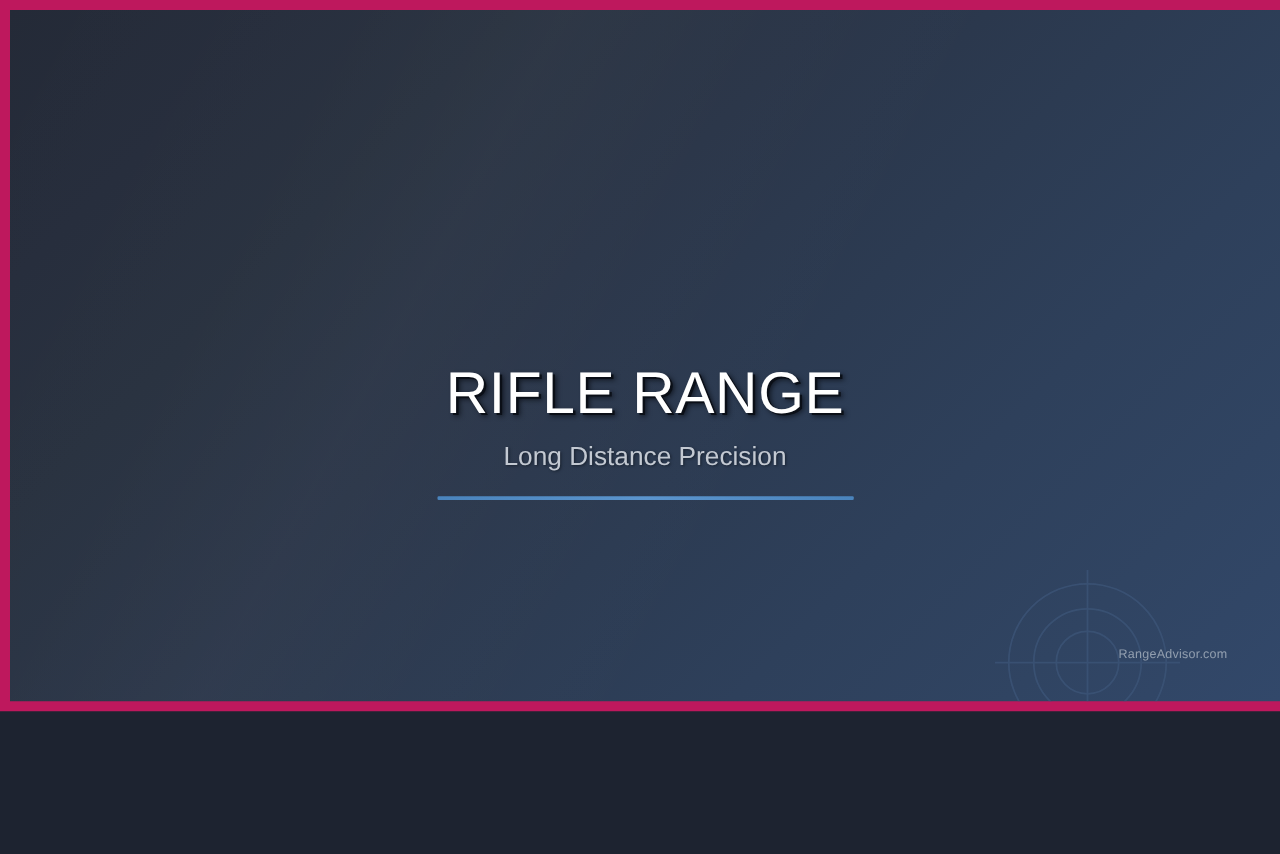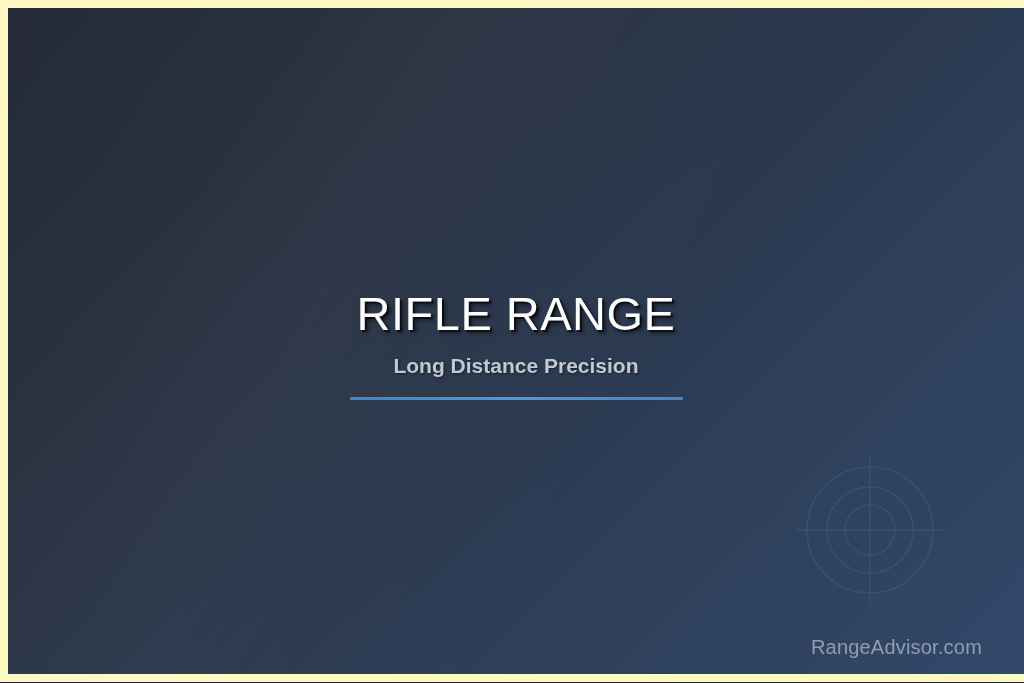--- a/index.html
+++ b/index.html
@@ -11,22 +11,22 @@
     width: 1024px;
     height: 683px;
     overflow: hidden;
     font-family: "Liberation Sans", sans-serif;
   }
 
   
   #slide-frame {
     position: relative;
     width: 1024px;
-    height: 682px;
-    background: #fef9c3;
+    height: 569px;
+    background: #be185d;
     box-sizing: border-box;
     padding-left: 10px;
   }
 
   
   #slide-canvas {
     position: absolute;
     left: 8px;
     top: 8px;
     right: 0px;
@@ -91,21 +91,21 @@
     text-shadow:
        2px 2px 0px rgba(10,14,22,0.92),
        3px 3px 4px rgba(8,11,18,0.75);
     margin: 0 0 0 0;
     white-space: nowrap;
   }
   #slide-subtitle {
     font-size: 21px;
     line-height: 1.0;
     color: #c3c9d2;
-    font-weight: 700;
+    font-weight: 400;
     margin: 18px 0 0 0;
     text-shadow: 1px 1px 2px rgba(10,14,22,0.55);
     white-space: nowrap;
   }
   #accent-rule {
     width: 333px;
     height: 3px;
     margin: 21px auto 0 auto;
     background: linear-gradient(90deg, #4a84bd 0%, #5b95ce 50%, #4a84bd 100%);
     border-radius: 1px;
@@ -120,22 +120,22 @@
     height: 86px;
   }
   #brand-logo svg {
     display: block;
   }
 
   
   #site-watermark {
     position: absolute;
     right: 42px;
-    bottom: 15px;
-    font-size: 20px;
+    bottom: 32px;
+    font-size: 10px;
     color: #9aa6b5;
     letter-spacing: 0.2px;
     opacity: 0.92;
   }
 </style>
 </head>
 <body>
 
 <div id="slide-frame">
 

